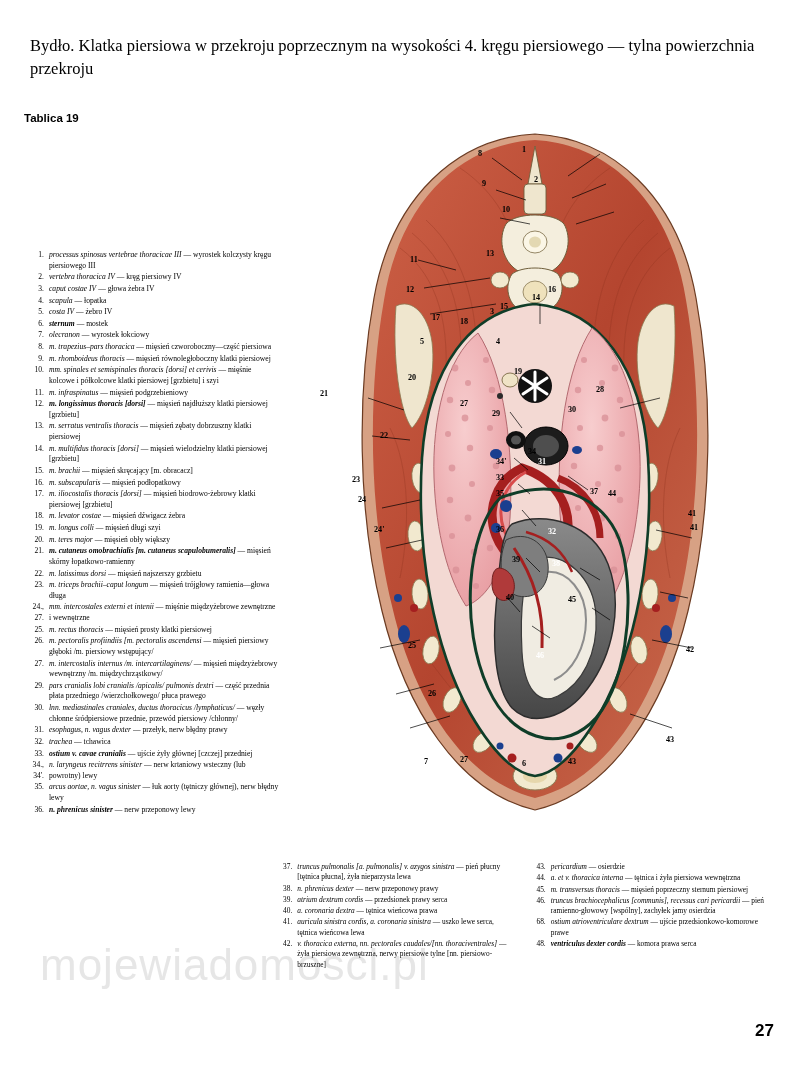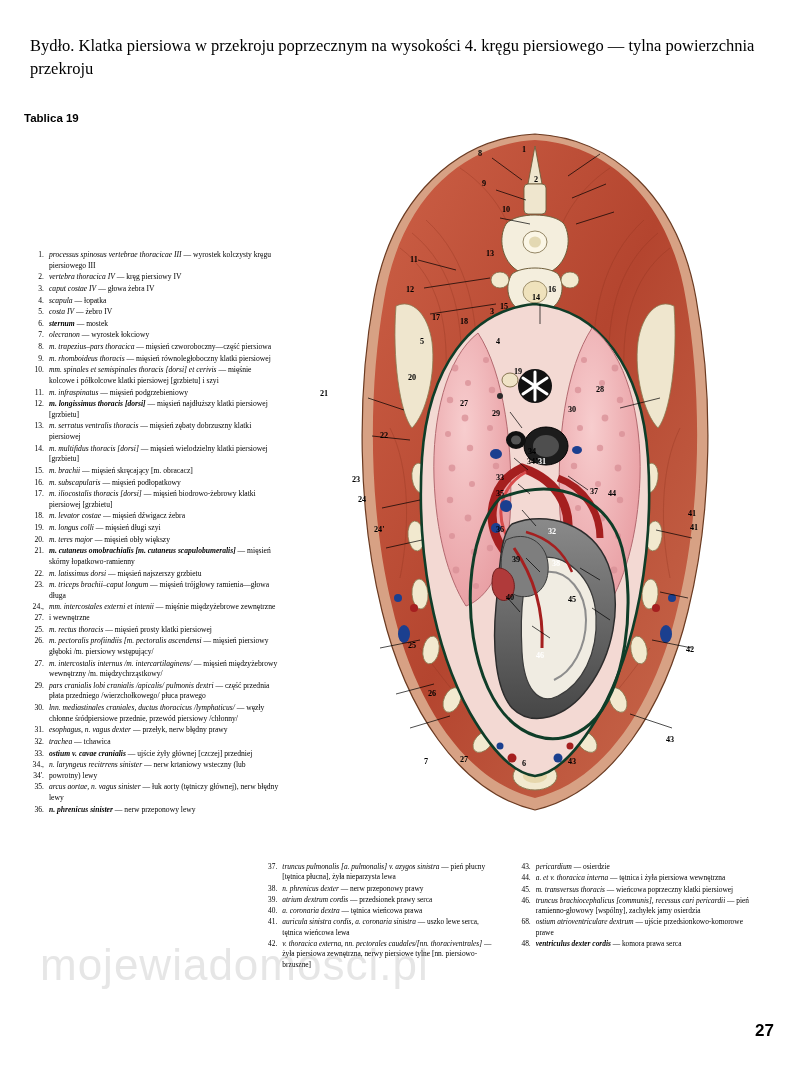--- a/index.html
+++ b/index.html
@@ -33,21 +33,21 @@
   }
   .legend-left ol{margin:0;padding:0;list-style:none;}
   .lrow{display:flex;margin-bottom:1.0px;}
   .lnum{width:20px;text-align:right;flex:0 0 20px;padding-right:5px;}
   .ltxt{flex:1;}
   .it{font-style:italic;}
   .bo{font-weight:bold;font-style:italic;}
 
   
   .legend-bottom{
-    position:absolute;left:8px;top:862px;width:752px;
+    position:absolute;left:23px;top:862px;width:752px;
     font-size:7.4px;line-height:1.39;
     display:flex;gap:14px;
   }
   .lb-col{width:236px;}
   .lb-col.mid{width:240px;}
   .lb-col.right{width:250px;}
 
   
   .pageno{
     position:absolute;right:26px;bottom:26px;
@@ -487,21 +487,21 @@
       <div class="flab" style="left:74px;top:398px;">24'</div>
       <div class="flab" style="left:108px;top:514px;">25</div>
       <div class="flab" style="left:128px;top:562px;">26</div>
       <div class="flab" style="left:160px;top:628px;">27</div>
       <div class="flab" style="left:160px;top:272px;">27</div>
       <div class="flab" style="left:296px;top:258px;">28</div>
       <div class="flab" style="left:192px;top:282px;">29</div>
       <div class="flab" style="left:268px;top:278px;">30</div>
       <div class="flab w" style="left:238px;top:330px;">31</div>
       <div class="flab w" style="left:248px;top:400px;font-family:Liberation Serif, serif;">32</div>
-      <div class="flab" style="left:196px;top:330px;margin-left:31px;">34'</div>
+      <div class="flab" style="left:196px;top:330px;">34'</div>
       <div class="flab" style="left:196px;top:346px;">33</div>
       <div class="flab" style="left:228px;top:320px;">34</div>
       <div class="flab" style="left:196px;top:362px;">35</div>
       <div class="flab" style="left:196px;top:398px;">36</div>
       <div class="flab" style="left:290px;top:360px;">37</div>
       <div class="flab w" style="left:252px;top:432px;">38</div>
       <div class="flab" style="left:212px;top:428px;">39</div>
       <div class="flab" style="left:206px;top:466px;">40</div>
       <div class="flab" style="left:388px;top:382px;">41</div>
       <div class="flab" style="left:390px;top:396px;">41</div>
@@ -551,21 +551,21 @@
         <div class="lrow">
           <span class="lnum">43.</span>
           <span class="ltxt"><span class="it">pericardium</span><span> — osierdzie</span></span>
         </div>
         <div class="lrow">
           <span class="lnum">44.</span>
           <span class="ltxt"><span class="it">a. et v. thoracica interna</span><span> — tętnica i żyła piersiowa wewnętrzna</span></span>
         </div>
         <div class="lrow">
           <span class="lnum">45.</span>
-          <span class="ltxt"><span class="it">m. transversus thoracis</span><span> — wieńcowa poprzeczny klatki piersiowej</span></span>
+          <span class="ltxt"><span class="it">m. transversus thoracis</span><span> — mięsień poprzeczny sternum piersiowej</span></span>
         </div>
         <div class="lrow">
           <span class="lnum">46.</span>
           <span class="ltxt"><span class="it">truncus brachiocephalicus [communis], recessus cari pericardii</span><span> — pień ramienno-głowowy [wspólny], zachyłek jamy osierdzia</span></span>
         </div>
         <div class="lrow">
           <span class="lnum">68.</span>
           <span class="ltxt"><span class="it">ostium  atrioventriculare  dextrum</span><span> — ujście przedsionkowo-komorowe prawe</span></span>
         </div>
         <div class="lrow">

